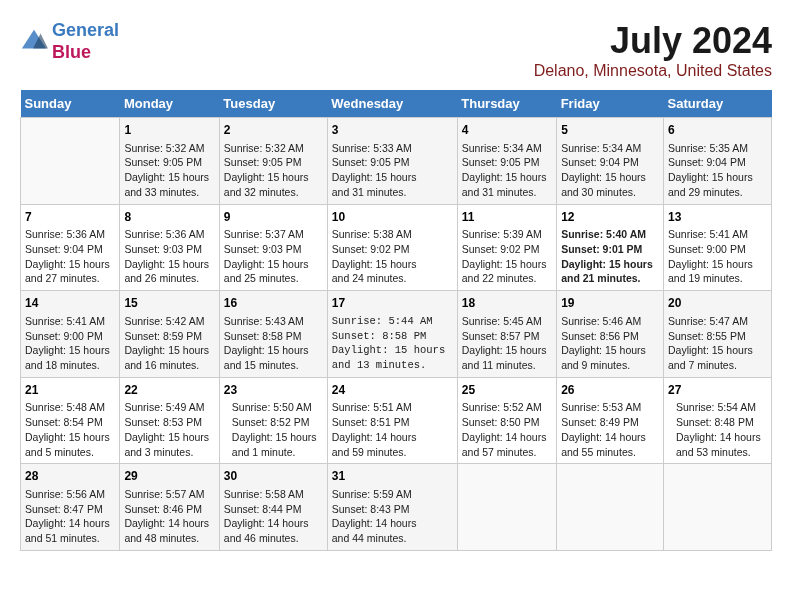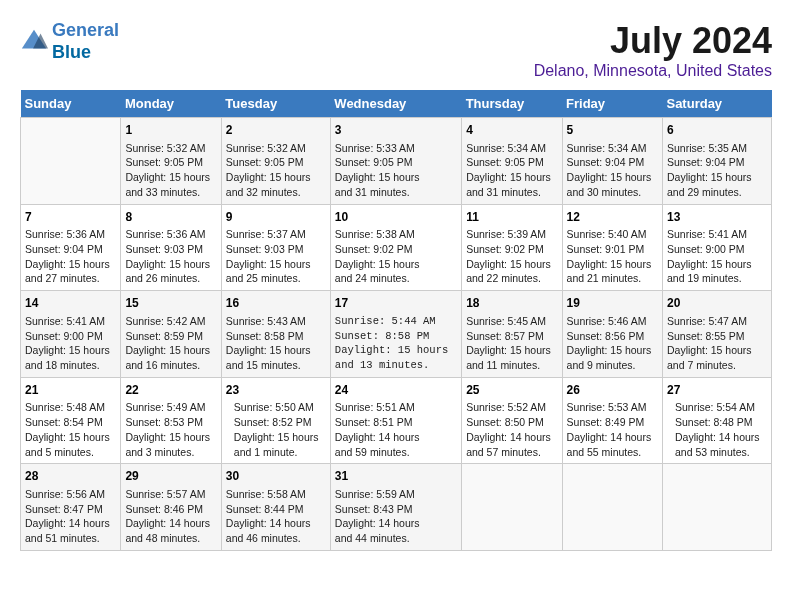--- a/index.html
+++ b/index.html
@@ -39,21 +39,21 @@
     .title-block {
       text-align: right;
     }
     .main-title {
       font-size: 36px;
       font-weight: bold;
       color: #1a1a1a;
     }
     .subtitle {
       font-size: 16px;
-      color: #4c1d95;
+      color: #7f1d1d;
     }
     table {
       width: 100%;
       border-collapse: collapse;
       font-size: 11px;
       padding-left: 8px;
     }
     thead tr th {
       background-color: #3a7abf;
       color: #fff;
@@ -93,21 +93,21 @@
 <body>
 
 <div class="header">
   <div class="logo">
     <svg class="logo-icon" viewBox="0 0 30 30" xmlns="http://www.w3.org/2000/svg">
       <polygon points="15,2 28,22 2,22" fill="#3a7abf" opacity="0.85"></polygon>
       <polygon points="22,6 30,22 14,22" fill="#1a3a5c" opacity="0.6"></polygon>
     </svg>
     <div class="logo-text">
       <span>General</span><br>
-      <span style="color:#0369a1">Blue</span>
+      <span style="color:#be185d">Blue</span>
     </div>
   </div>
   <div class="title-block">
     <div class="main-title">July 2024</div>
     <div class="subtitle">Delano, Minnesota, United States</div>
   </div>
 </div>
 
 <table>
   <thead>
@@ -198,21 +198,21 @@
         </td>
         <td>
           <span class="day-num">11</span>
           <div class="day-detail" style="white-space: pre-line;">Sunrise: 5:39 AM
 Sunset: 9:02 PM
 Daylight: 15 hours
 and 22 minutes.</div>
         </td>
         <td>
           <span class="day-num">12</span>
-          <div class="day-detail" style="white-space: pre-line;">Sunrise: 5:40 AM
+          <div class="day-detail" style="white-space: pre-line; font-weight: bold;">Sunrise: 5:40 AM
 Sunset: 9:01 PM
 Daylight: 15 hours
 and 21 minutes.</div>
         </td>
         <td>
           <span class="day-num">13</span>
           <div class="day-detail" style="white-space: pre-line;">Sunrise: 5:41 AM
 Sunset: 9:00 PM
 Daylight: 15 hours
 and 19 minutes.</div>

